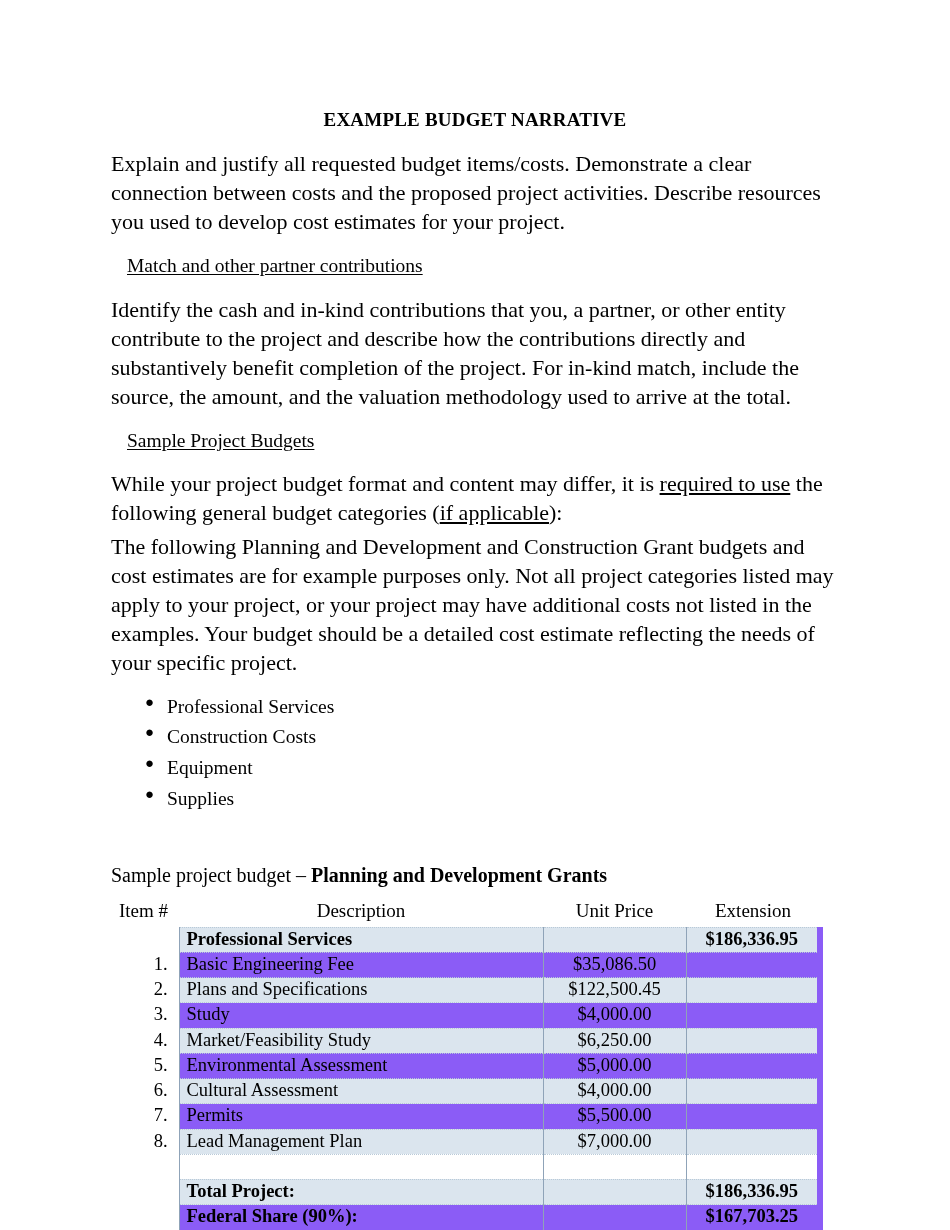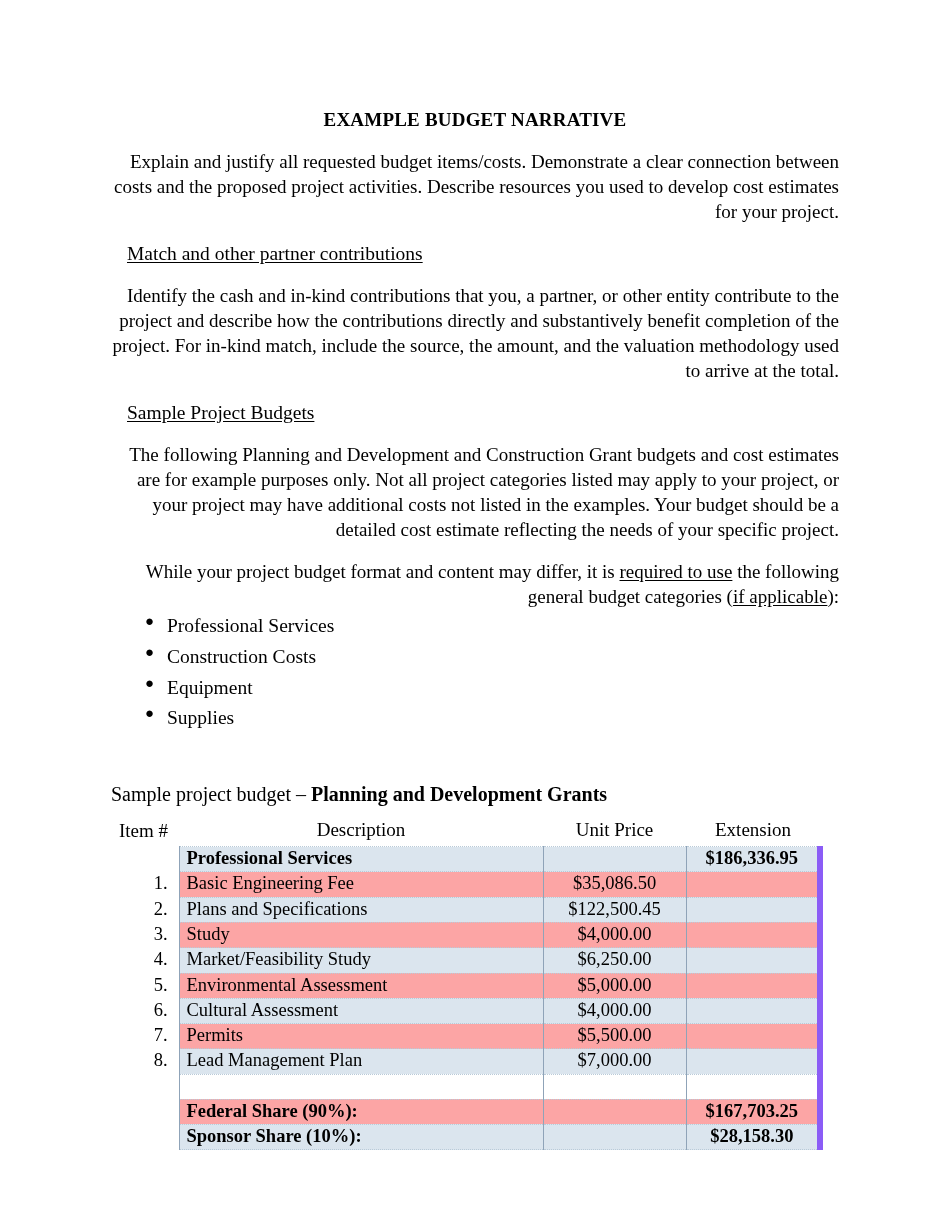--- a/index.html
+++ b/index.html
@@ -32,24 +32,24 @@
   
   .doc-title {
     text-align: center;
     font-weight: bold;
     font-size: 19px;
     letter-spacing: 0.2px;
     margin: 0 0 17px 0;
     line-height: 1.25;
   }
   p.body-text {
-    font-size: 19px;
+    font-size: 22px;
     line-height: 1.32;
     margin: 0 0 17px 0;
-    text-align: right;
+    text-align: left;
   }
   .subhead {
     font-size: 19.5px;
     line-height: 1.32;
     margin: 0 0 16px 16px;
   }
   .subhead span.u {
     text-decoration: underline;
     text-underline-offset: 2px;
   }
@@ -137,21 +137,21 @@
   }
   table.budget tbody td.cell-unit {
     text-align: center;
   }
   table.budget tbody td.cell-ext {
     text-align: center;
     border-right: 6px solid #8b5cf6;
   }
 
   tr.shade td { background: #dbe5ee; }
-  tr.plain td { background: #fca5a5; }
+  tr.plain td { background: #8b5cf6; }
 
   tr.cat td.cell-desc,
   tr.cat td.cell-ext { font-weight: bold; }
 
   
   tr.first-row td { border-top: 3px solid #8495a8; }
   tr.first-row td.cell-item { border-top: 3px solid #8495a8; }
 
   
   tr.spacer td {
@@ -193,25 +193,25 @@
     <p class="body-text">Explain and justify all requested budget items/costs. Demonstrate a clear connection between costs and the proposed project activities. Describe resources you used to develop cost estimates for your project.</p>
 
     <div class="subhead">
       <span class="u">Match and other partner contributions</span>
     </div>
     <p class="body-text">Identify the cash and in-kind contributions that you, a partner, or other entity contribute to the project and describe how the contributions directly and substantively benefit completion of the project. For in-kind match, include the source, the amount, and the valuation methodology used to arrive at the total.</p>
 
     <div class="subhead">
       <span class="u">Sample Project Budgets</span>
     </div>
-    <p class="body-text">The following Planning and Development and Construction Grant budgets and cost estimates are for example purposes only.  Not all project categories listed may apply to your project, or your project may have additional costs not listed in the examples.  Your budget should be a detailed cost estimate reflecting the needs of your specific project.</p>
-
     <p class="body-text" style="margin-bottom:4px;">
       <span>While your project budget format and content may differ, it is </span><span class="u">required to use</span><span> the following general budget categories (</span><span class="u">if applicable</span><span>):</span>
     </p>
+
+    <p class="body-text">The following Planning and Development and Construction Grant budgets and cost estimates are for example purposes only.  Not all project categories listed may apply to your project, or your project may have additional costs not listed in the examples.  Your budget should be a detailed cost estimate reflecting the needs of your specific project.</p>
 
     <ul class="cats">
       <li><span class="bullet">●</span><span>Professional Services</span></li>
       <li><span class="bullet">●</span><span>Construction Costs</span></li>
       <li><span class="bullet">●</span><span>Equipment</span></li>
       <li><span class="bullet">●</span><span>Supplies</span></li>
     </ul>
 
     <div class="budget-caption" style="margin-top:50px;">
       <span>Sample project budget – </span><b>Planning and Development Grants</b>
@@ -289,20 +289,26 @@
             <td class="cell-ext"></td>
           </tr>
 
           <tr class="spacer">
             <td class="cell-item"></td>
             <td class="cell-desc"></td>
             <td class="cell-unit"></td>
             <td class="cell-ext"></td>
           </tr>
 
+          <tr class="shade total">
+            <td class="cell-item"></td>
+            <td class="cell-desc">Total Project:</td>
+            <td class="cell-unit"></td>
+            <td class="cell-ext">$186,336.95</td>
+          </tr>
           <tr class="plain total">
             <td class="cell-item"></td>
             <td class="cell-desc">Federal Share (90%):</td>
             <td class="cell-unit"></td>
             <td class="cell-ext">$167,703.25</td>
           </tr>
           <tr class="shade total last-row">
             <td class="cell-item"></td>
             <td class="cell-desc">Sponsor Share (10%):</td>
             <td class="cell-unit"></td>

